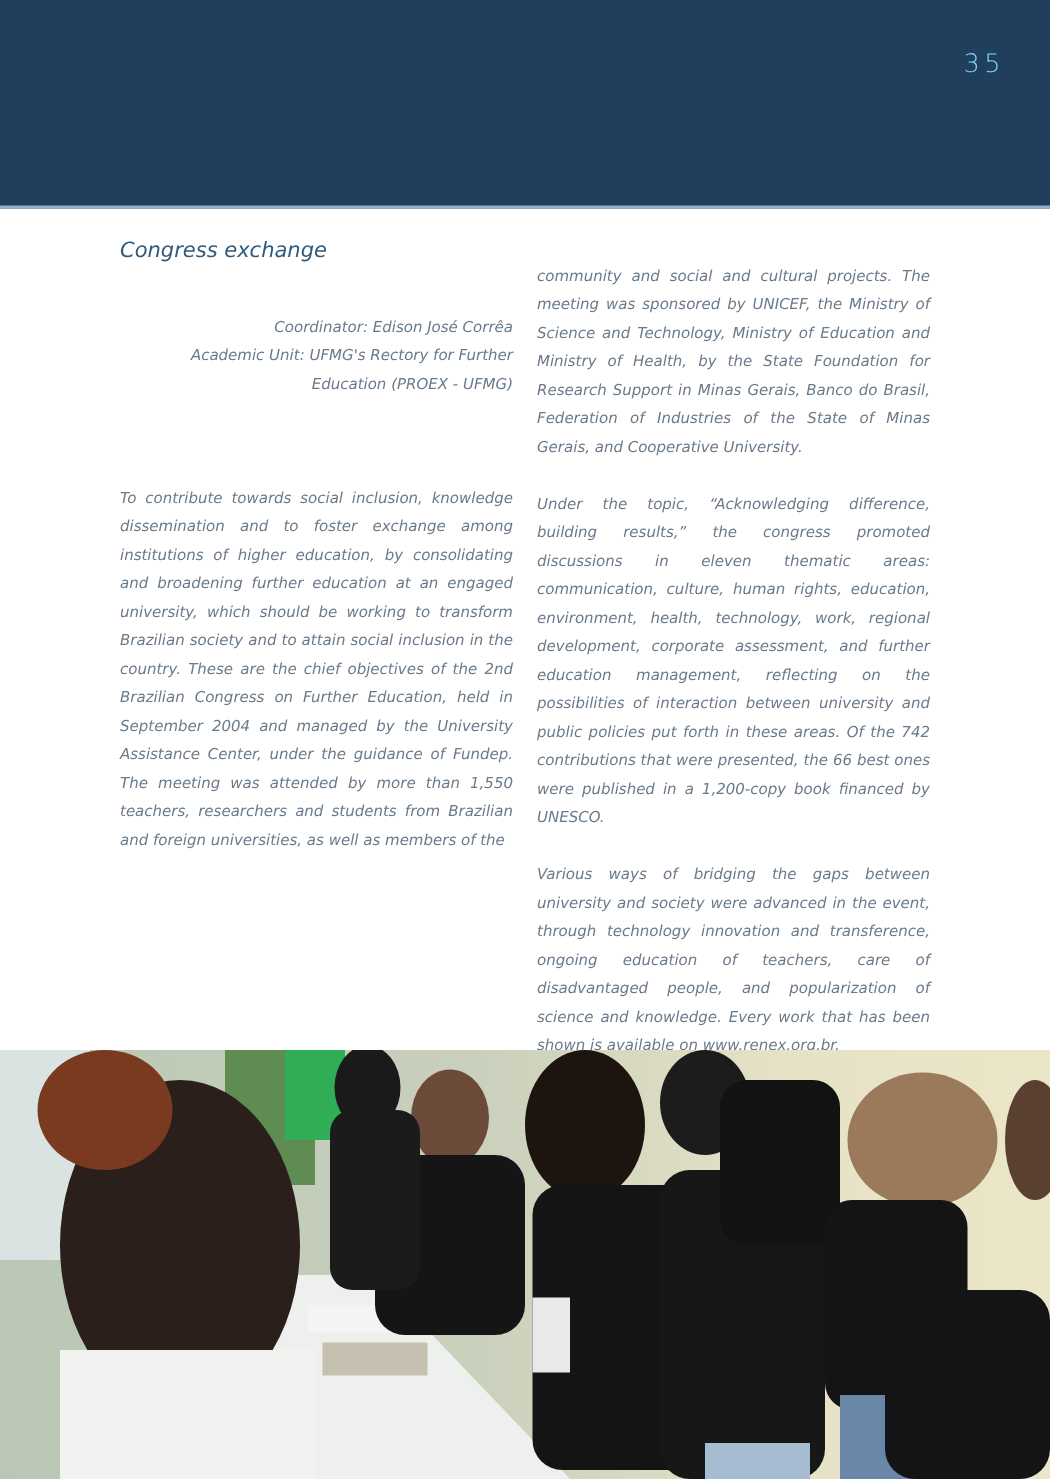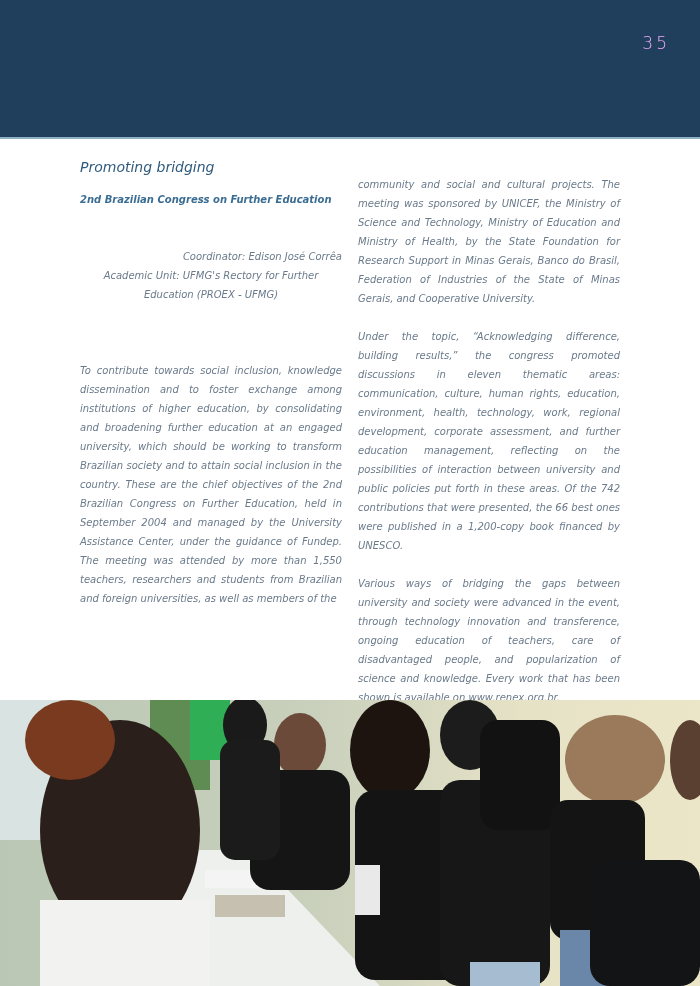--- a/index.html
+++ b/index.html
@@ -1,44 +1,43 @@
 <!DOCTYPE html>
 <html><head>
 <meta charset="utf-8">
 <style>
   html, body { margin:0; padding:0; }
   body { width:700px; height:986px; background:#ffffff; position:relative; overflow:hidden;
          font-family:"DejaVu Sans", sans-serif; }
   .header { position:absolute; left:0; top:0; width:700px; height:137px; background:#1f3f5c;
             border-bottom:2px solid #8fb0c6; }
-  .page-num { position:absolute; right:30px; top:33px; color:#f0abfc; font-size:17px; letter-spacing:3px;
+  .page-num { position:absolute; right:30px; top:33px; color:#7dd3fc; font-size:17px; letter-spacing:3px;
               font-family:"DejaVu Sans", sans-serif; font-weight:300; }
   .col { position:absolute; top:0; width:262px; font-style:italic; color:#6a7a8a; font-size:10px; line-height:19px; }
   .col-left { left:80px; top:158px; }
   .col-right { left:358px; top:175px; }
   .section-title { color:#2f5a7c; font-size:14px; font-weight:normal; font-style:italic; margin:0 0 14px 0; line-height:18px; }
   .subtitle { color:#3b6d92; font-weight:bold; font-size:10px; margin:0 0 19px 0; }
   p { margin:0; text-align:justify;font-style:italic; }
   .gap { height:19px; }
   .gap2 { height:38px; }
   .photo { position:absolute; left:0; top:700px; width:700px; height:286px; overflow:hidden; background:#cfd2c4; }
 </style>
 </head>
 <body>
 
 <div class="header">
   <span class="page-num">35</span>
 </div>
 
 <div class="col col-left">
-  <h2 class="section-title">Promoting bridging</h2>
-  <div class="subtitle">2nd Brazilian Congress on Further Education</div>
+  <h2 class="section-title">Congress exchange</h2>
   <div class="gap"></div>
   <p style="text-align:right">Coordinator: Edison José Corrêa</p>
-  <p style="text-align:center">Academic Unit: UFMG's Rectory for Further Education (PROEX - UFMG)</p>
+  <p style="text-align:right">Academic Unit: UFMG's Rectory for Further Education (PROEX - UFMG)</p>
   <div class="gap2"></div>
   <div class="gap"></div>
   <p>To contribute towards social inclusion, knowledge dissemination and to foster exchange among institutions of higher education, by consolidating and broadening further education at an engaged university, which should be working to transform Brazilian society and to attain social inclusion in the country. These are the chief objectives of the 2nd Brazilian Congress on Further Education, held in September 2004 and managed by the University Assistance Center, under the guidance of Fundep. The meeting was attended by more than 1,550 teachers, researchers and students from Brazilian and foreign universities, as well as members of the</p>
 </div>
 
 <div class="col col-right">
   <p>community and social and cultural projects.  The meeting was sponsored by UNICEF, the Ministry of Science and Technology, Ministry of Education and Ministry of Health, by the State Foundation for Research Support in Minas Gerais, Banco do Brasil, Federation of Industries of the State of Minas Gerais, and Cooperative University.</p>
   <div class="gap"></div>
   <p>Under the topic, “Acknowledging difference, building results,” the congress promoted discussions in eleven thematic areas: communication, culture, human rights, education, environment, health, technology, work, regional development, corporate assessment, and further education management, reflecting on the possibilities of interaction between university and public policies put forth in these areas. Of the 742 contributions that were presented, the 66 best ones were published in a 1,200-copy book financed by UNESCO.</p>
   <div class="gap"></div>

